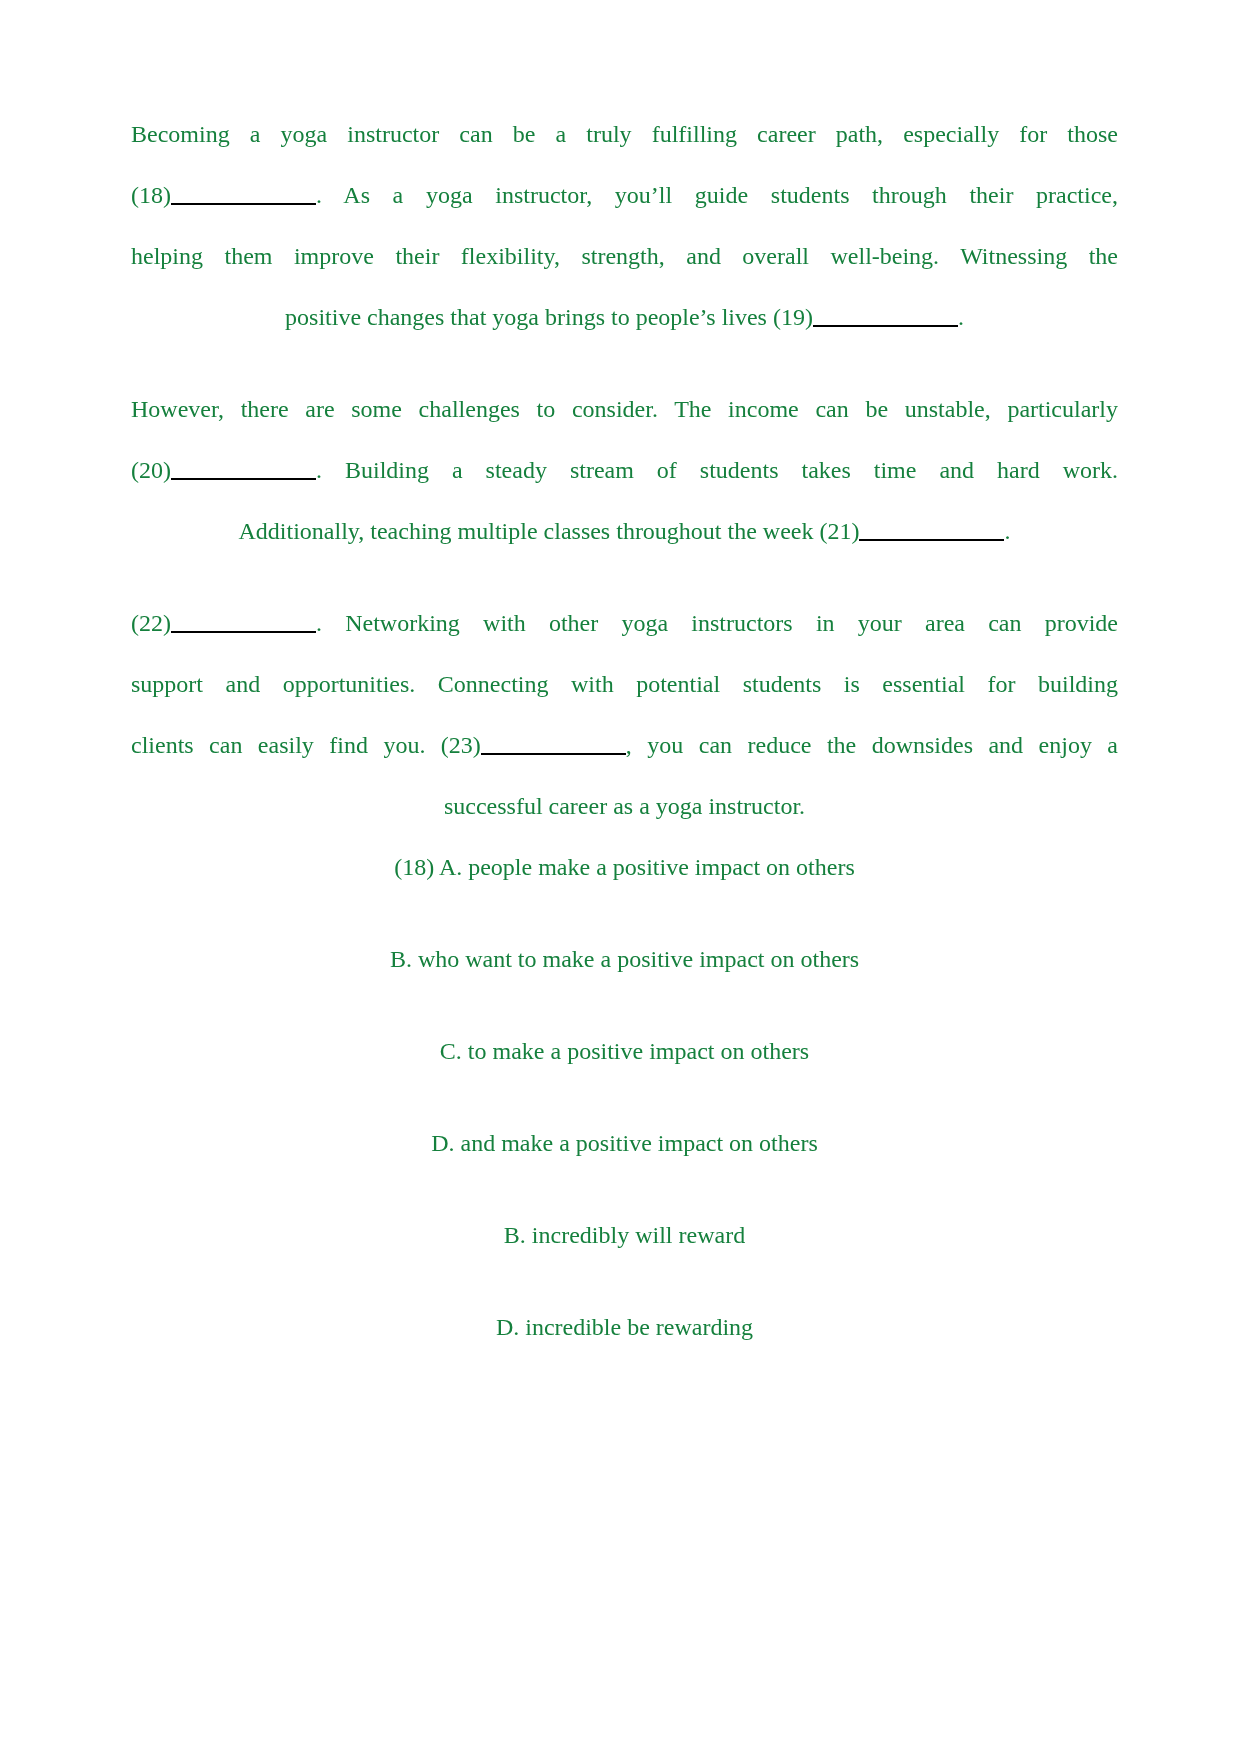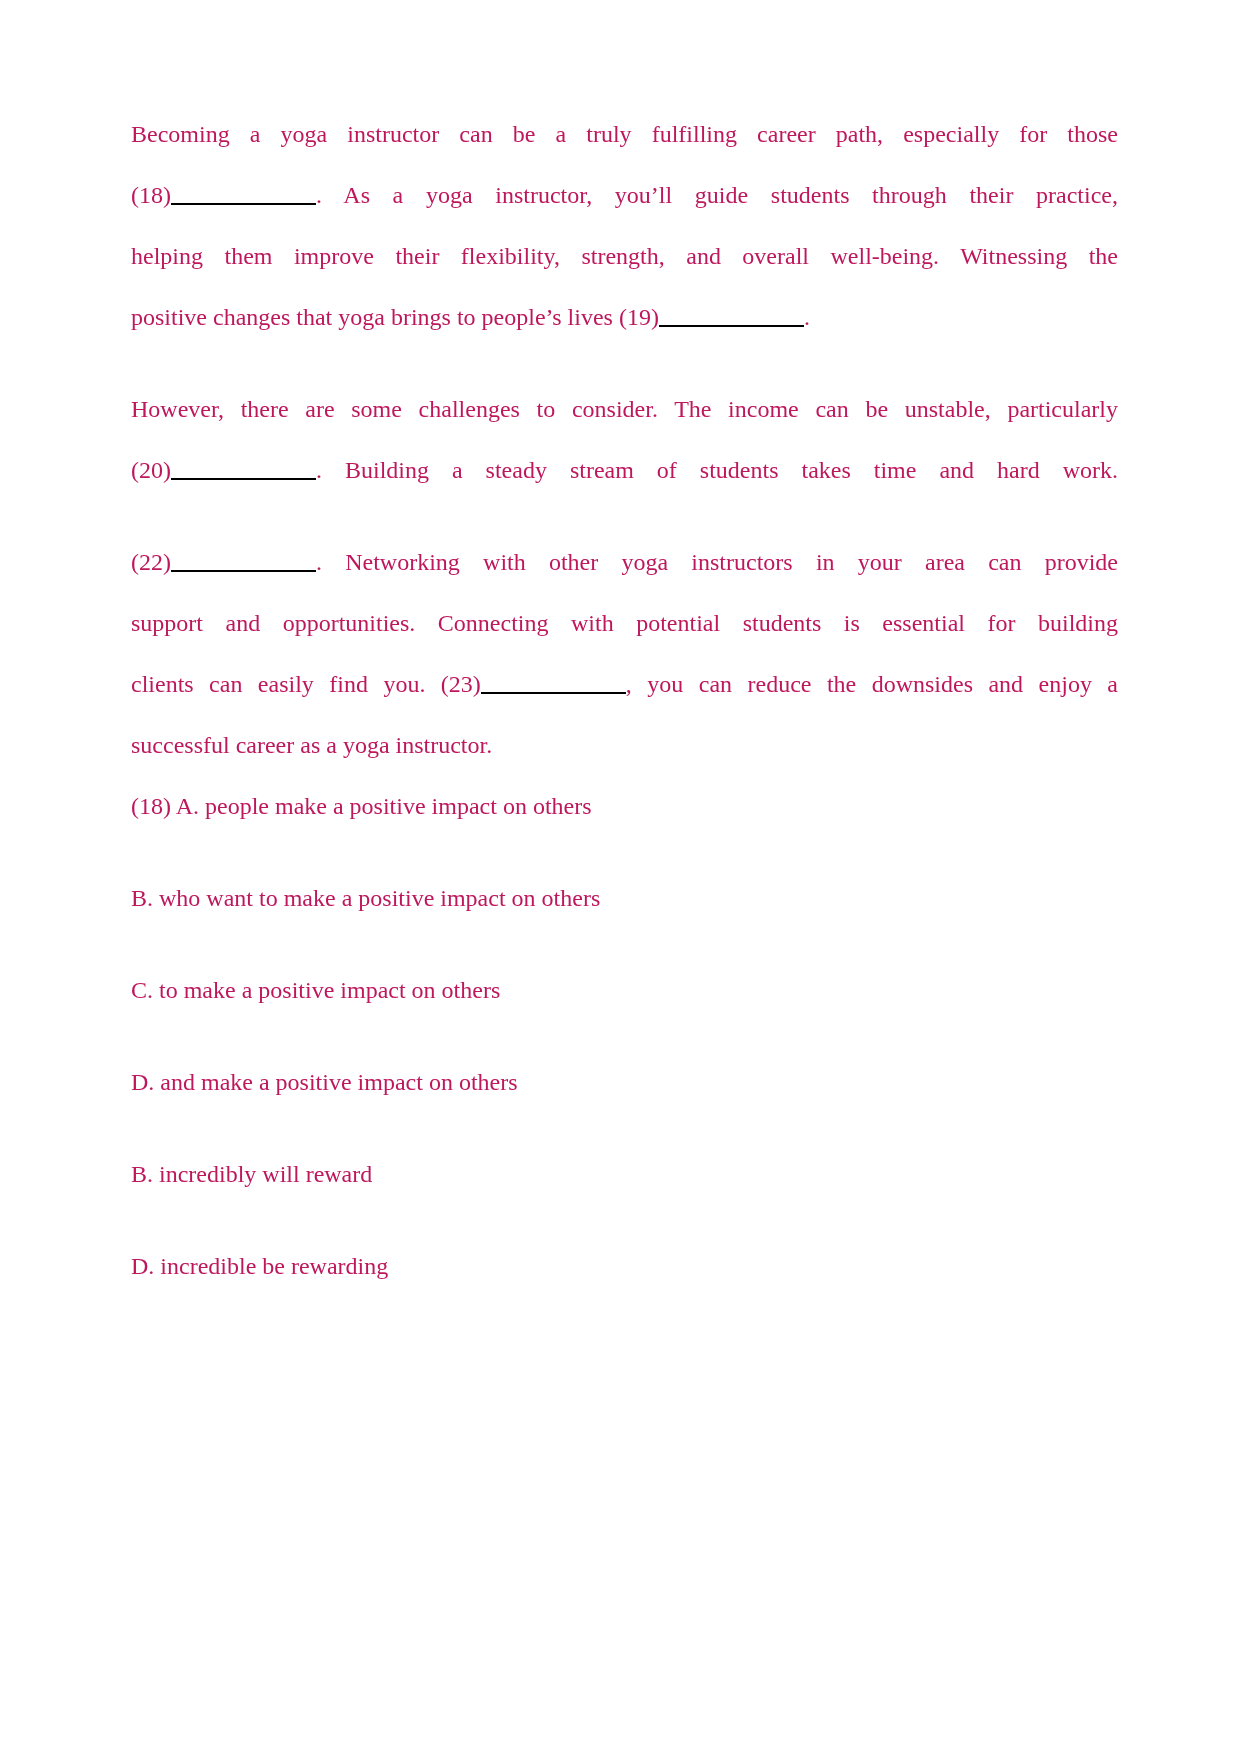--- a/index.html
+++ b/index.html
@@ -1,36 +1,37 @@
 <!DOCTYPE html>
 <html><head>
 <meta charset="utf-8">
 <style>
   html, body { margin: 0; padding: 0; }
   .page {
     position: relative;
     width: 1241px;
     height: 1615px;
     background: #ffffff;
-    color: #be185d;
+    color: #15803d;
     font-family: "Liberation Serif", "DejaVu Serif", serif;
     font-size: 24px;
     overflow: hidden;
   }
   .content {
     position: absolute;
     left: 131px;
     top: 104px;
     width: 987px;
   }
   .block { margin-top: 31px; }
   .block:first-child { margin-top: 0; }
   .line {
     line-height: 61px;
     white-space: normal;
+    text-align: center;
   }
   .line.j {
     text-align: justify;
     text-align-last: justify;
   }
   .blank {
     display: inline-block;
     border-bottom: 2px solid #000000;
     height: 0.9em;
     vertical-align: baseline;
@@ -46,20 +47,21 @@
     <div>
         <div class="para block">
           <div class="line j"><span>Becoming a yoga instructor can be a truly fulfilling career path, especially for those</span></div>
           <div class="line j"><span>(18)</span><span class="blank" style="width: 145px;"></span><span>. As a yoga instructor, you’ll guide students through their practice,</span></div>
           <div class="line j"><span>helping them improve their flexibility, strength, and overall well-being. Witnessing the</span></div>
           <div class="line"><span>positive changes that yoga brings to people’s lives (19)</span><span class="blank" style="width: 145px;"></span><span>.</span></div>
         </div>
         <div class="para block">
           <div class="line j"><span>However, there are some challenges to consider. The income can be unstable, particularly</span></div>
           <div class="line j"><span>(20)</span><span class="blank" style="width: 145px;"></span><span>. Building a steady stream of students takes time and hard work.</span></div>
+          <div class="line"><span>Additionally, teaching multiple classes throughout the week (21)</span><span class="blank" style="width: 145px;"></span><span>.</span></div>
         </div>
         <div class="para block">
           <div class="line j"><span>(22)</span><span class="blank" style="width: 145px;"></span><span>. Networking with other yoga instructors in your area can provide</span></div>
           <div class="line j"><span>support and opportunities. Connecting with potential students is essential for building</span></div>
           <div class="line j"><span>clients can easily find you. (23)</span><span class="blank" style="width: 145px;"></span><span>, you can reduce the downsides and enjoy a</span></div>
           <div class="line"><span>successful career as a yoga instructor.</span></div>
         </div>
       </div>
     <div>
         <div class="line option block">(18) A. people make a positive impact on others</div>

